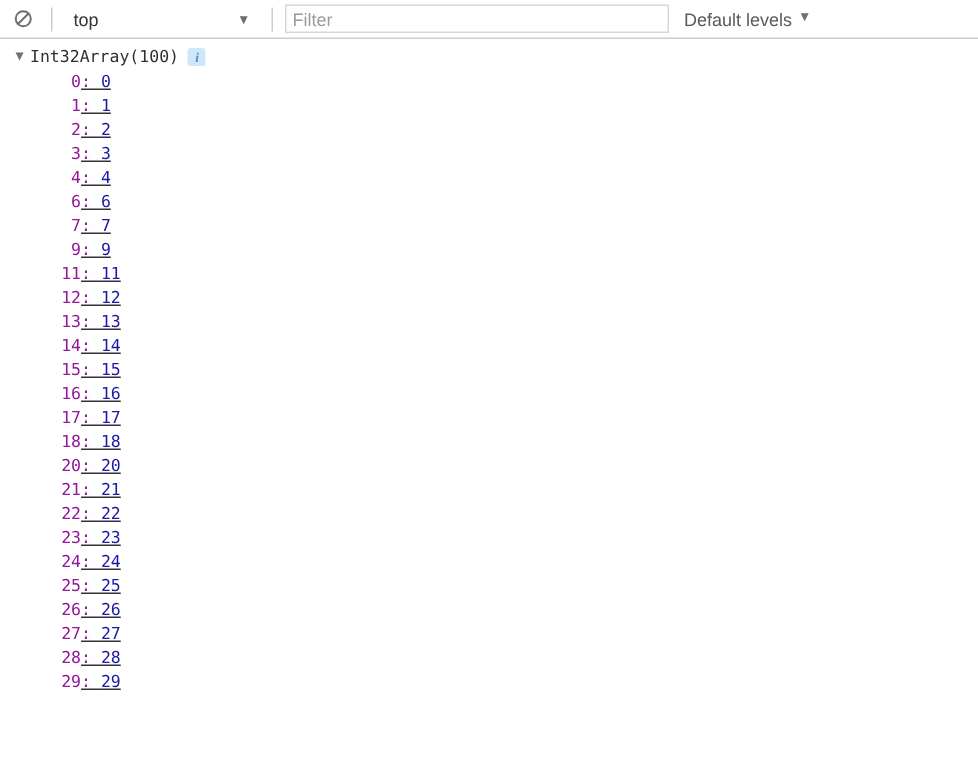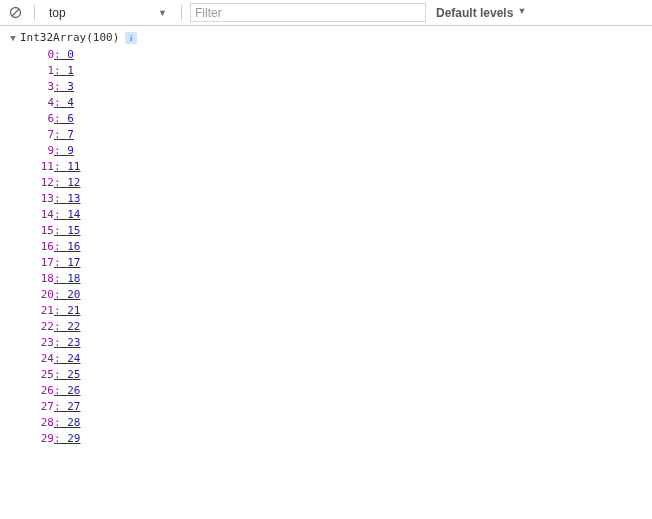--- a/index.html
+++ b/index.html
@@ -49,38 +49,37 @@
     padding: 0 6px;
     cursor: pointer;
     color: #333;
   }
   .context-selector .tri,
   .levels .tri {
     font-size: 9px;
     color: #6e6e6e;
   }
   .filter-input {
-    width: 236px;
+    width: 256px;
     height: 19px;
     border: 1px solid #d8d8d8;
     padding: 1px 4px;
     font-family: Helvetica, Arial, sans-serif;
     font-size: 12px;
     color: #303030;
     outline: none;
   }
   .filter-input::placeholder { color: #9b9b9b; }
   .levels {
     display: flex;
     align-items: flex-start;
     gap: 4px;
     padding: 0 6px;
     cursor: pointer;
     color: #5a5a5a;
-    font-weight: bold;
   }
   .console-body {
     padding: 4px 0 0 8px;
     line-height: 14px;
     height: calc(519px - 26px);
     overflow: hidden;
   }
   .obj-header {
     display: flex;
     align-items: center;
@@ -154,20 +153,21 @@
 
 <div class="console-body">
   <div class="obj-header">
     <span class="disclosure">▼</span>
     <span class="obj-name"><span>Int32Array</span>(<span>100</span>)</span>
     <span class="info-badge">i</span>
   </div>
   <div class="entries" id="entries">
       <div class="entry"><span class="idx">0</span><span class="colon">: </span><span class="val">0</span></div>
       <div class="entry"><span class="idx">1</span><span class="colon">: </span><span class="val">1</span></div>
+      <div class="entry"><span class="idx">2</span><span class="colon">: </span><span class="val">2</span></div>
       <div class="entry"><span class="idx">3</span><span class="colon">: </span><span class="val">3</span></div>
       <div class="entry"><span class="idx">4</span><span class="colon">: </span><span class="val">4</span></div>
       <div class="entry"><span class="idx">6</span><span class="colon">: </span><span class="val">6</span></div>
       <div class="entry"><span class="idx">7</span><span class="colon">: </span><span class="val">7</span></div>
       <div class="entry"><span class="idx">9</span><span class="colon">: </span><span class="val">9</span></div>
       <div class="entry"><span class="idx">11</span><span class="colon">: </span><span class="val">11</span></div>
       <div class="entry"><span class="idx">12</span><span class="colon">: </span><span class="val">12</span></div>
       <div class="entry"><span class="idx">13</span><span class="colon">: </span><span class="val">13</span></div>
       <div class="entry"><span class="idx">14</span><span class="colon">: </span><span class="val">14</span></div>
       <div class="entry"><span class="idx">15</span><span class="colon">: </span><span class="val">15</span></div>

